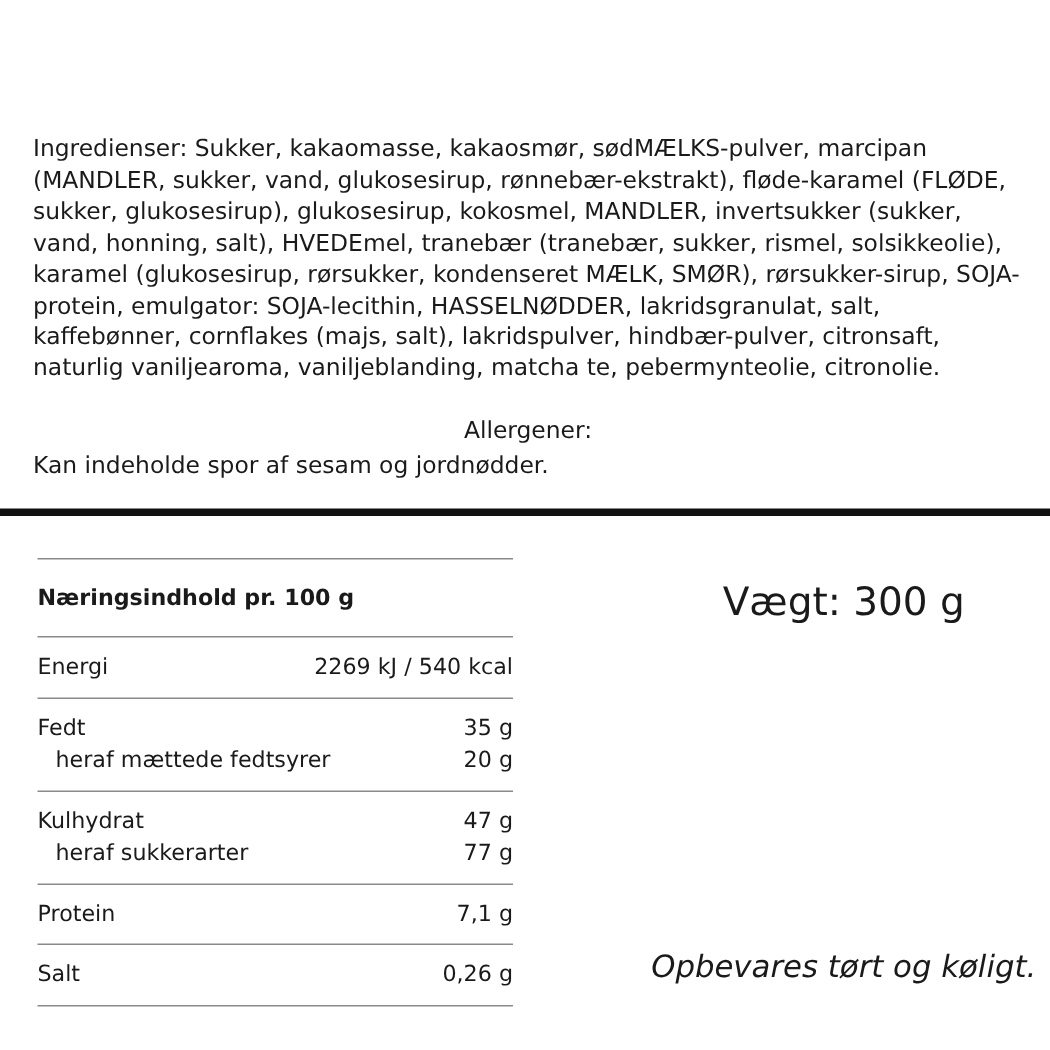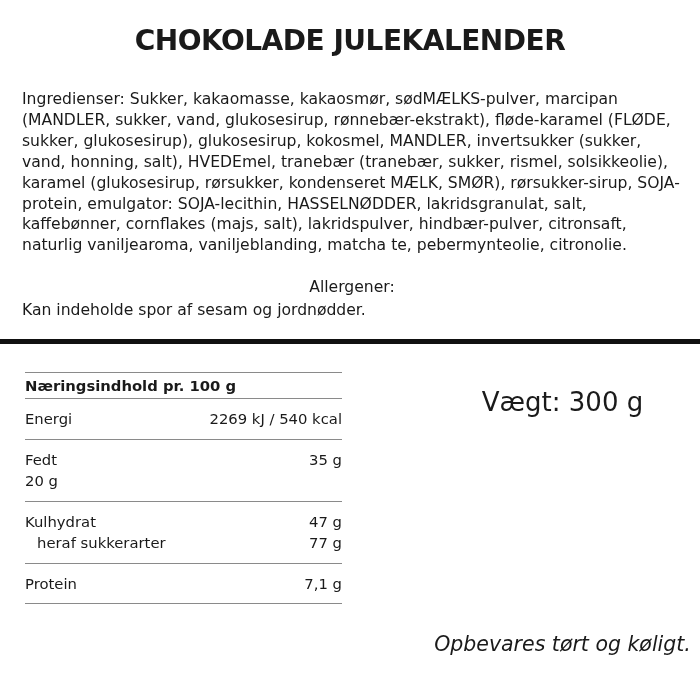--- a/index.html
+++ b/index.html
@@ -53,21 +53,21 @@
     background: var(--divider, #111);
   }
   .nutrition {
     position: absolute;
     top: 372px; left: 25px;
     width: 317px;
     font-size: 14.8px;
   }
   .nut-header {
     font-weight: bold;
-    padding: 2px 0;
+    padding: 15px 0;
     line-height: 21px;
     border-top: 1.5px solid var(--table_line, #8a8a8a);
     border-bottom: 1.5px solid var(--table_line, #8a8a8a);
   }
   .nut-section {
     padding: 9px 0;
     border-bottom: 1.5px solid var(--table_line, #8a8a8a);
   }
   .nut-row {
     display: flex;
@@ -95,21 +95,20 @@
     font-size: 20.5px;
     font-style: italic;
     white-space: nowrap;
   }
 </style>
 </head>
 <body>
 
 <div class="page">
 
-  <h1 class="title">CHOKOLADE JULEKALENDER</h1>
 
   <p class="ingredients">
     <span class="bold">Ingredienser:</span>
     <span>Sukker, kakaomasse, kakaosmør, sødMÆLKS-pulver, marcipan (MANDLER, sukker, vand, glukosesirup, rønnebær-ekstrakt), fløde-karamel (FLØDE, sukker, glukosesirup), glukosesirup, kokosmel, MANDLER, invertsukker (sukker, vand, honning, salt), HVEDEmel, tranebær (tranebær, sukker, rismel, solsikkeolie), karamel (glukosesirup, rørsukker, kondenseret MÆLK, SMØR), rørsukker-sirup, SOJA-protein, emulgator: SOJA-lecithin, HASSELNØDDER, lakridsgranulat, salt, kaffebønner, cornflakes (majs, salt), lakridspulver, hindbær-pulver, citronsaft, naturlig vaniljearoma, vaniljeblanding, matcha te, pebermynteolie, citronolie.</span>
   </p>
 
   <div class="allergens">
     <div class="bold heading">Allergener:</div>
     <div>Kan indeholde spor af sesam og jordnødder.</div>
   </div>
@@ -125,20 +124,21 @@
         <span class="value">2269 kJ / 540 kcal</span>
       </div>
     </div>
 
     <div class="nut-section">
       <div class="nut-row">
         <span class="label">Fedt</span>
         <span class="value">35 g</span>
       </div>
       <div class="nut-row indent">
+        <span class="label">heraf mættede fedtsyrer</span>
         <span class="value">20 g</span>
       </div>
     </div>
 
     <div class="nut-section">
       <div class="nut-row">
         <span class="label">Kulhydrat</span>
         <span class="value">47 g</span>
       </div>
       <div class="nut-row indent">
@@ -147,20 +147,26 @@
       </div>
     </div>
 
     <div class="nut-section">
       <div class="nut-row">
         <span class="label">Protein</span>
         <span class="value">7,1 g</span>
       </div>
     </div>
 
+    <div class="nut-section">
+      <div class="nut-row">
+        <span class="label">Salt</span>
+        <span class="value">0,26 g</span>
+      </div>
+    </div>
   </div>
 
   <div class="right-col">
     <div class="weight">Vægt: 300 g</div>
     <div class="storage">Opbevares tørt og køligt.</div>
   </div>
 
 </div>
 
 </body></html>

